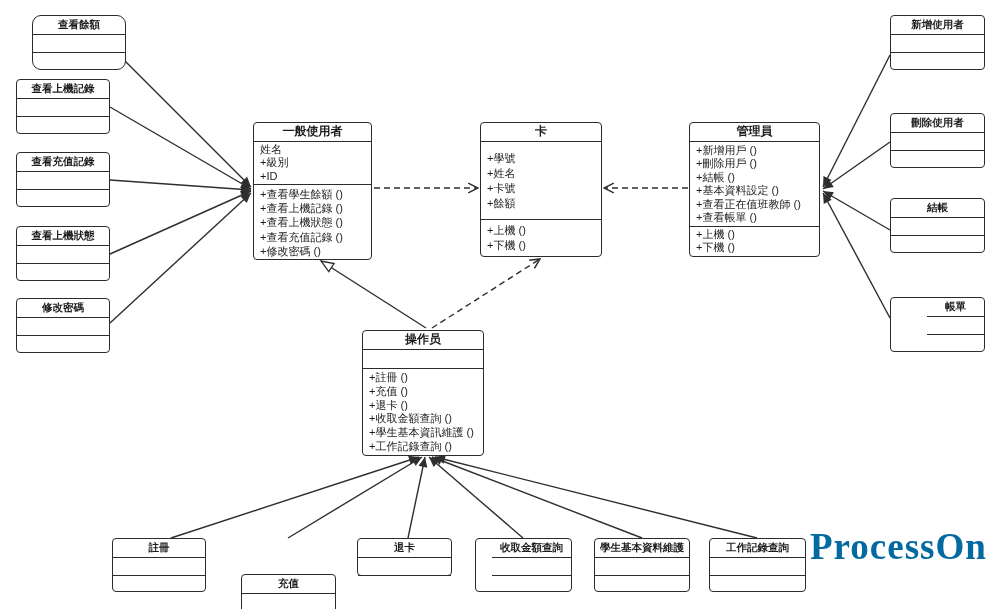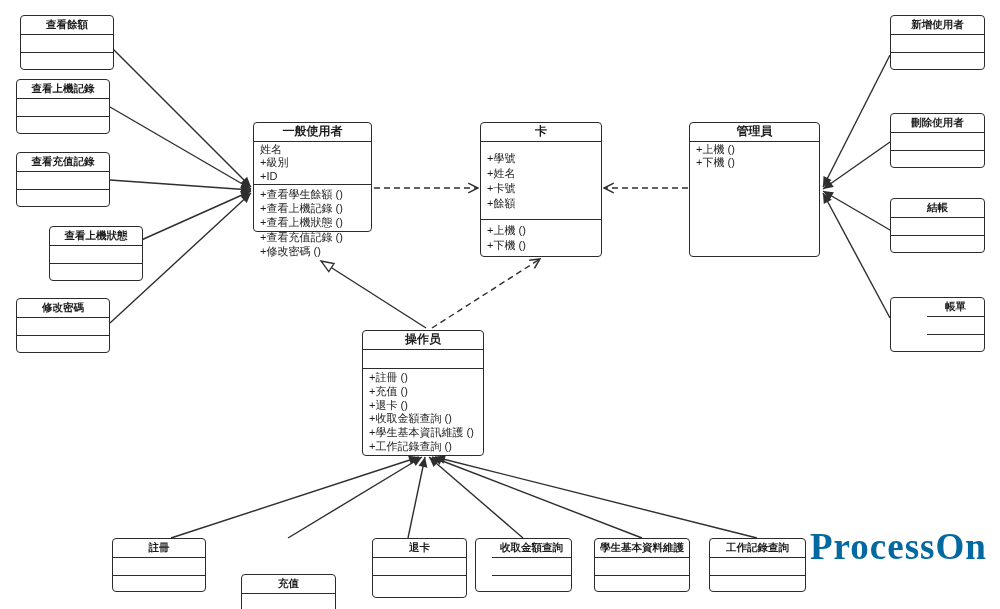--- a/index.html
+++ b/index.html
@@ -90,36 +90,36 @@
       <line x1="757" y1="538" x2="435" y2="457" marker-end="url(#m-filled)"></line>
 
       <line x1="374" y1="188" x2="478" y2="188" stroke-dasharray="6 4" marker-end="url(#m-open)"></line>
       <line x1="688" y1="188" x2="604" y2="188" stroke-dasharray="6 4" marker-end="url(#m-open)"></line>
       <line x1="432" y1="328" x2="540" y2="259" stroke-dasharray="6 4" marker-end="url(#m-open)"></line>
 
       <line x1="426" y1="328" x2="321" y2="261" marker-end="url(#m-hollow)"></line>
     </g>
   </svg>
 
-  <div class="uc-box" style="left:20px;top:15px;">
+  <div class="uc-box" style="left:32px;top:15px;border-radius:9px;">
     <div class="uc-title">查看餘額</div>
     <div class="uc-row"></div>
     <div class="uc-row"></div>
   </div>
   <div class="uc-box" style="left:16px;top:79px;">
     <div class="uc-title">查看上機記錄</div>
     <div class="uc-row"></div>
     <div class="uc-row"></div>
   </div>
   <div class="uc-box" style="left:16px;top:152px;">
     <div class="uc-title">查看充值記錄</div>
     <div class="uc-row"></div>
     <div class="uc-row"></div>
   </div>
-  <div class="uc-box" style="left:16px;top:226px;margin-left:33px;">
+  <div class="uc-box" style="left:16px;top:226px;">
     <div class="uc-title">查看上機狀態</div>
     <div class="uc-row"></div>
     <div class="uc-row"></div>
   </div>
   <div class="uc-box" style="left:16px;top:298px;">
     <div class="uc-title">修改密碼</div>
     <div class="uc-row"></div>
     <div class="uc-row"></div>
   </div>
 
@@ -147,42 +147,42 @@
   <div class="uc-box" style="left:112px;top:538px;height:54px;">
     <div class="uc-title">註冊</div>
     <div class="uc-row"></div>
     <div class="uc-row"></div>
   </div>
   <div class="uc-box" style="left:241px;top:538px;height:54px;width:95px;margin-top:36px;">
     <div class="uc-title">充值</div>
     <div class="uc-row"></div>
     <div class="uc-row"></div>
   </div>
-  <div class="uc-box" style="left:357px;top:538px;height:60px;width:95px;margin-left:15px;">
+  <div class="uc-box" style="left:357px;top:538px;height:38px;width:95px;">
     <div class="uc-title">退卡</div>
     <div class="uc-row"></div>
     <div class="uc-row"></div>
   </div>
   <div class="uc-box" style="left:475px;top:538px;height:54px;width:97px;padding-left:16px;">
     <div class="uc-title">收取金額查詢</div>
     <div class="uc-row"></div>
     <div class="uc-row"></div>
   </div>
   <div class="uc-box" style="left:594px;top:538px;height:54px;width:96px;">
     <div class="uc-title">學生基本資料維護</div>
     <div class="uc-row"></div>
     <div class="uc-row"></div>
   </div>
   <div class="uc-box" style="left:709px;top:538px;height:54px;width:97px;">
     <div class="uc-title">工作記錄查詢</div>
     <div class="uc-row"></div>
     <div class="uc-row"></div>
   </div>
 
-  <div class="cls-box" style="left:253px;top:122px;width:119px;height:110px;">
+  <div class="cls-box" style="left:253px;top:122px;width:119px;height:138px;">
     <div class="cls-title">一般使用者</div>
     <div class="cls-sec" style="height:43px;line-height:13.4px;padding-top:1px;">
       <div class="cls-line">姓名</div>
       <div class="cls-line">+級別</div>
       <div class="cls-line">+ID</div>
     </div>
     <div class="cls-sec" style="height:74px;line-height:14.2px;">
       <div class="cls-line">+查看學生餘額 ()</div>
       <div class="cls-line">+查看上機記錄 ()</div>
       <div class="cls-line">+查看上機狀態 ()</div>
@@ -200,20 +200,28 @@
       <div class="cls-line">+餘額</div>
     </div>
     <div class="cls-sec" style="height:36px;line-height:15px;padding-top:3px;">
       <div class="cls-line">+上機 ()</div>
       <div class="cls-line">+下機 ()</div>
     </div>
   </div>
 
   <div class="cls-box" style="left:689px;top:122px;width:131px;height:135px;">
     <div class="cls-title">管理員</div>
+    <div class="cls-sec" style="height:85px;line-height:13.4px;padding-top:2px;">
+      <div class="cls-line">+新增用戶 ()</div>
+      <div class="cls-line">+刪除用戶 ()</div>
+      <div class="cls-line">+結帳 ()</div>
+      <div class="cls-line">+基本資料設定 ()</div>
+      <div class="cls-line">+查看正在值班教師 ()</div>
+      <div class="cls-line">+查看帳單 ()</div>
+    </div>
     <div class="cls-sec" style="height:29px;line-height:13.2px;padding-top:1px;">
       <div class="cls-line">+上機 ()</div>
       <div class="cls-line">+下機 ()</div>
     </div>
   </div>
 
   <div class="cls-box" style="left:362px;top:330px;width:122px;height:126px;">
     <div class="cls-title">操作员</div>
     <div class="cls-sec" style="height:19px;"></div>
     <div class="cls-sec" style="height:84px;line-height:13.8px;padding-top:2px;">

